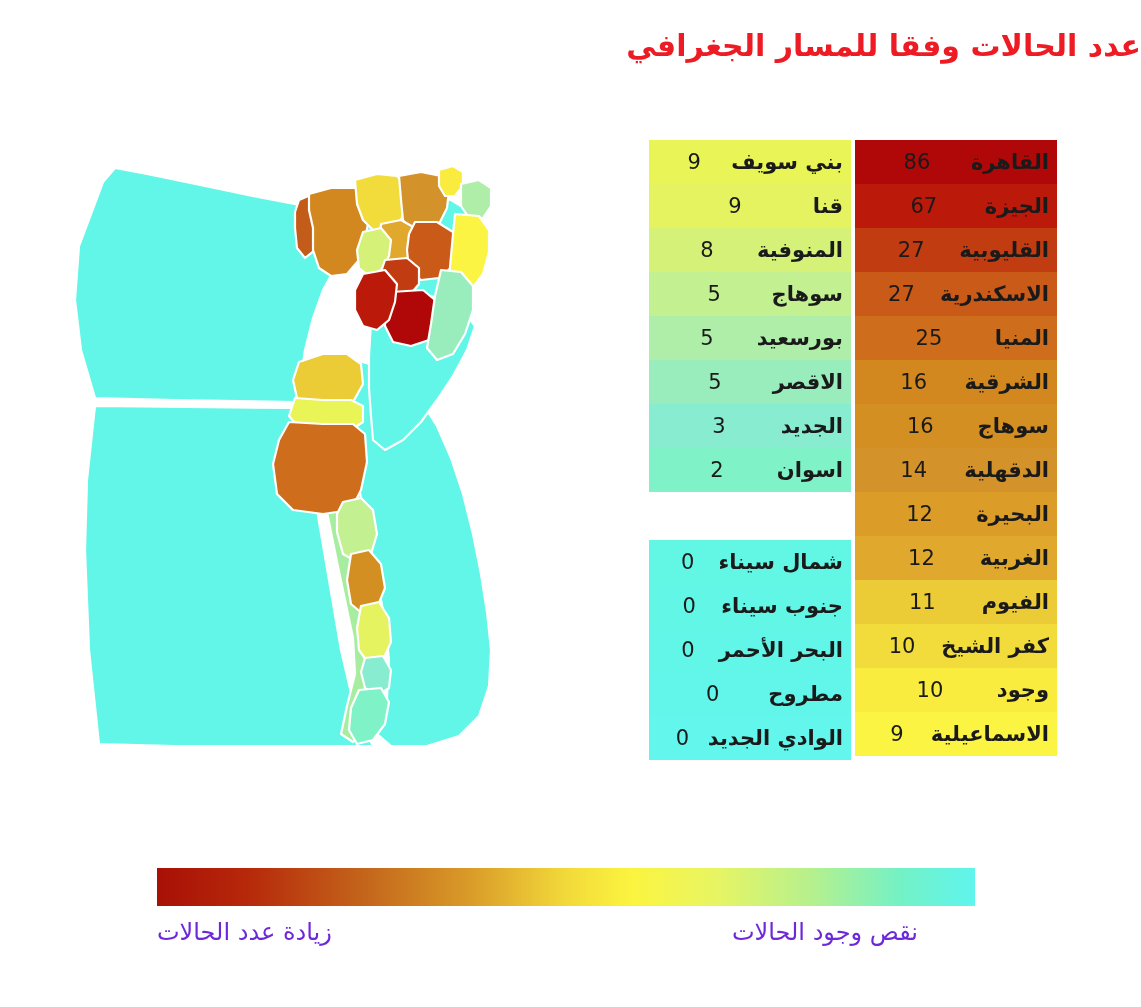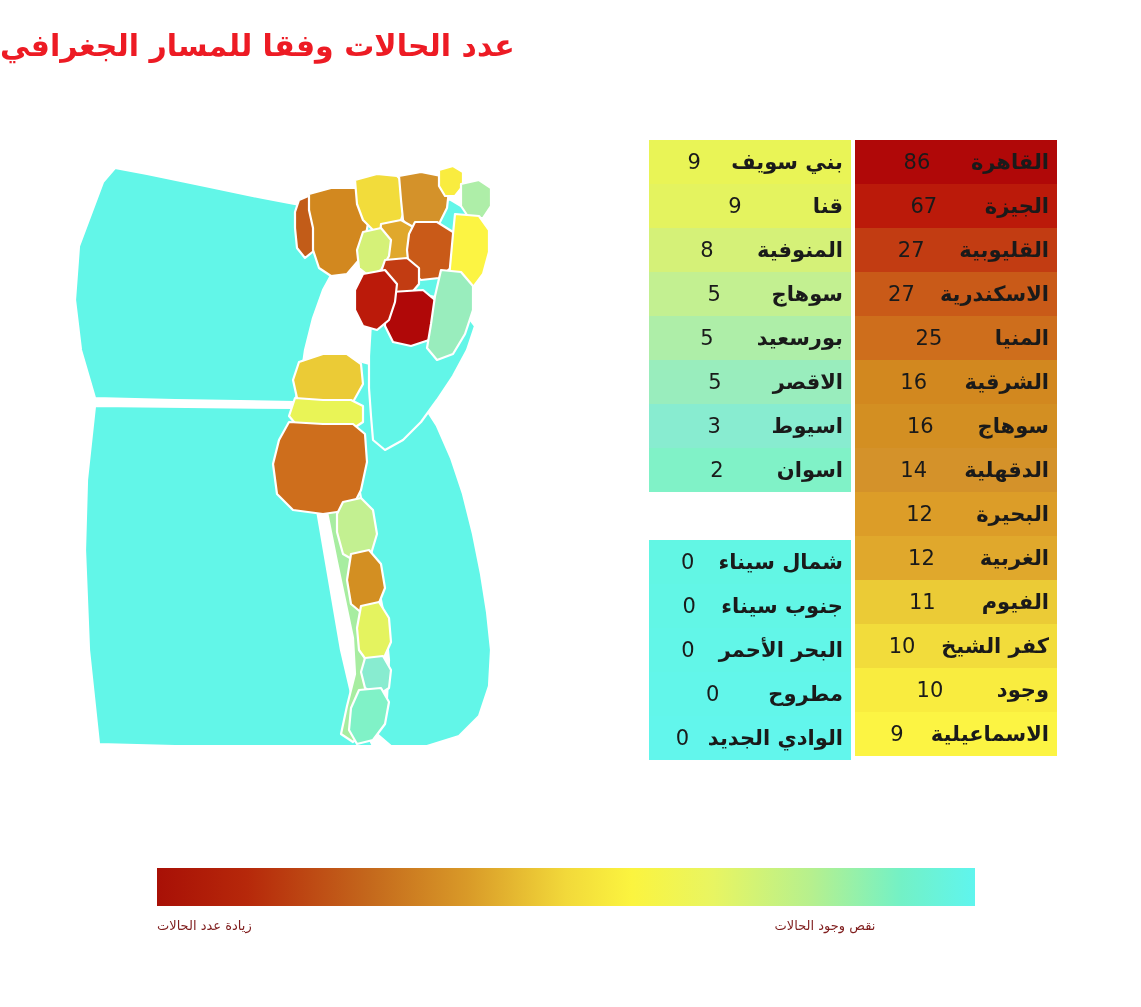--- a/index.html
+++ b/index.html
@@ -15,21 +15,21 @@
     font-family: "DejaVu Sans", "Liberation Sans", sans-serif;
     overflow: hidden;
   }
 
   
   #page-title {
     position: absolute;
     left: 0;
     top: 28px;
     width: 1141px;
-    text-align: left;
+    text-align: right;
     color: #ed1b24;
     font-size: 30px;
     font-weight: bold;
     direction: rtl;
     letter-spacing: 0px;
     line-height: 1.2;
   }
 
   
   #map-panel {
@@ -106,22 +106,22 @@
       #f2d93a 50%,
       #fbf43f 58%,
       #e8f562 68%,
       #b6f08e 80%,
       #73f1c6 91%,
       #5ff5ee 100%);
   }
   .legend-label {
     position: absolute;
     top: 918px;
-    font-size: 13px;
-    color: #7f1d1d;
+    font-size: 24px;
+    color: #6d28d9;
     direction: rtl;
     white-space: nowrap;
   }
   #legend-label-high { left: 157px; text-align: left; }
   #legend-label-low  { left: 675px; width: 300px; text-align: center; }
 </style>
 </head>
 <body>
 
 <div id="page-title">عدد الحالات وفقا للمسار الجغرافي</div>
@@ -303,21 +303,21 @@
         </div>
         <div class="row" style="background: rgb(174, 238, 168);">
           <span class="name">بورسعيد</span>
           <span class="val">5</span>
         </div>
         <div class="row" style="background: rgb(153, 237, 189);">
           <span class="name">الاقصر</span>
           <span class="val">5</span>
         </div>
         <div class="row" style="background: rgb(136, 236, 208);">
-          <span class="name">اسيوط</span>
+          <span class="name">الجديد</span>
           <span class="val">3</span>
         </div>
         <div class="row" style="background: rgb(128, 242, 199);">
           <span class="name">اسوان</span>
           <span class="val">2</span>
         </div>
       </div>
     <div class="grp-spacer"></div>
     <div class="grp" id="grp-secondary-bottom">
         <div class="row" style="background: rgb(98, 246, 228);">

